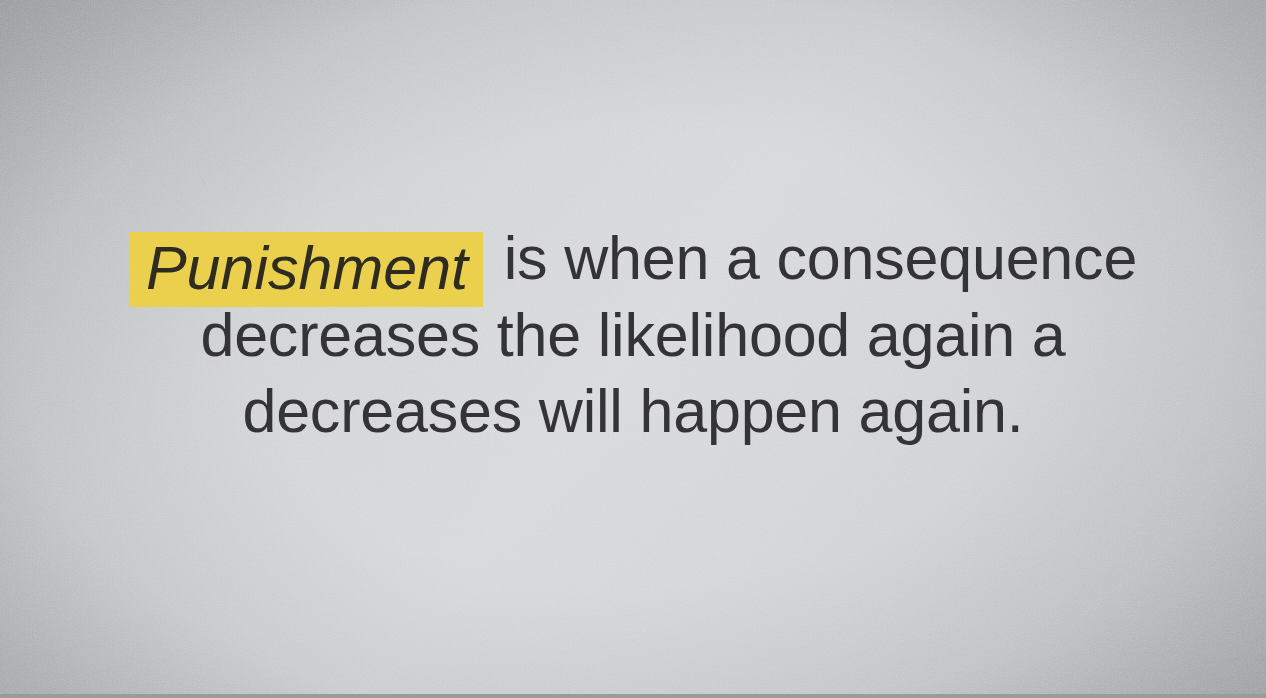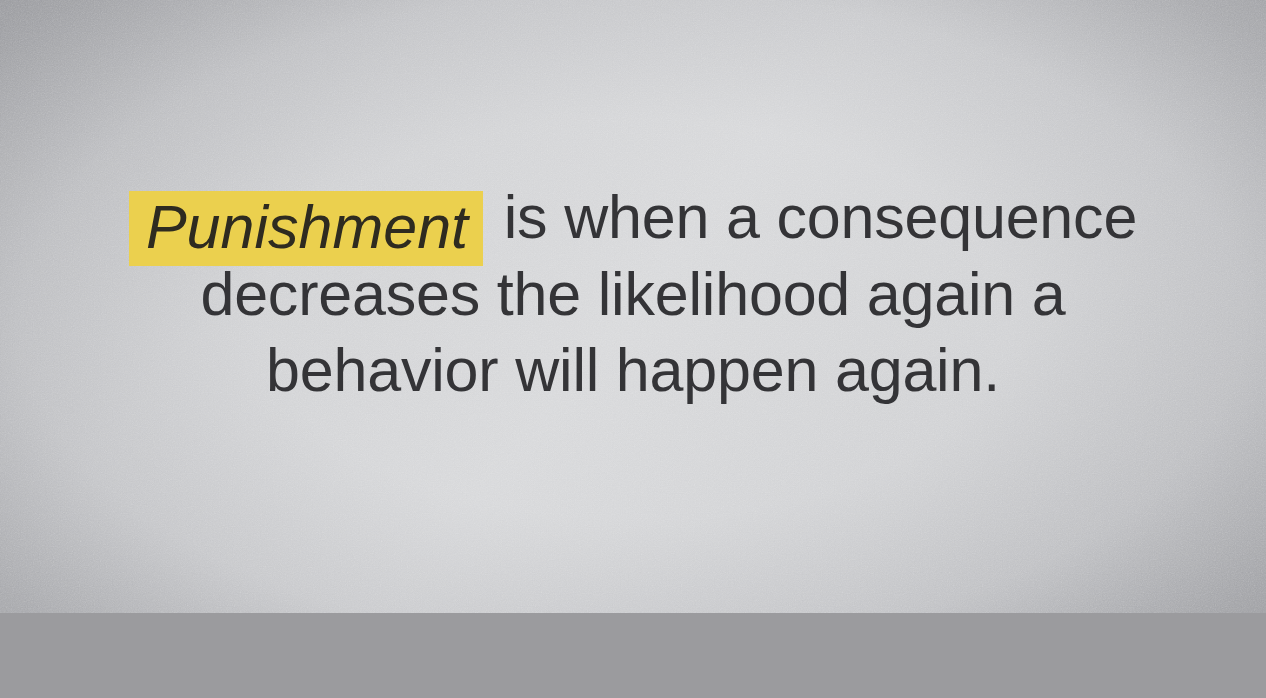--- a/index.html
+++ b/index.html
@@ -11,21 +11,21 @@
   }
 
   body {
     font-family: "Liberation Sans", sans-serif;
     background: #9b9b9e;
   }
 
   #slide {
     position: relative;
     width: 1266px;
-    height: 613px;
+    height: 694px;
     overflow: hidden;
     
     background: #d6d7d9;
   }
 
   
   #vignette-layer {
     position: absolute;
     inset: 0;
     background:
@@ -118,18 +118,18 @@
 
   <div id="content">
     <div class="quote-block">
 
       <span class="line">
         <span class="term-highlight">Punishment</span><span class="rest"> is when a consequence</span>
       </span>
 
       <span class="line">decreases the likelihood again a</span>
 
-      <span class="line">behavior will happen again.</span>
+      <span class="line">decreases will happen again.</span>
 
     </div>
   </div>
 
 </div>
 
 </body></html>

